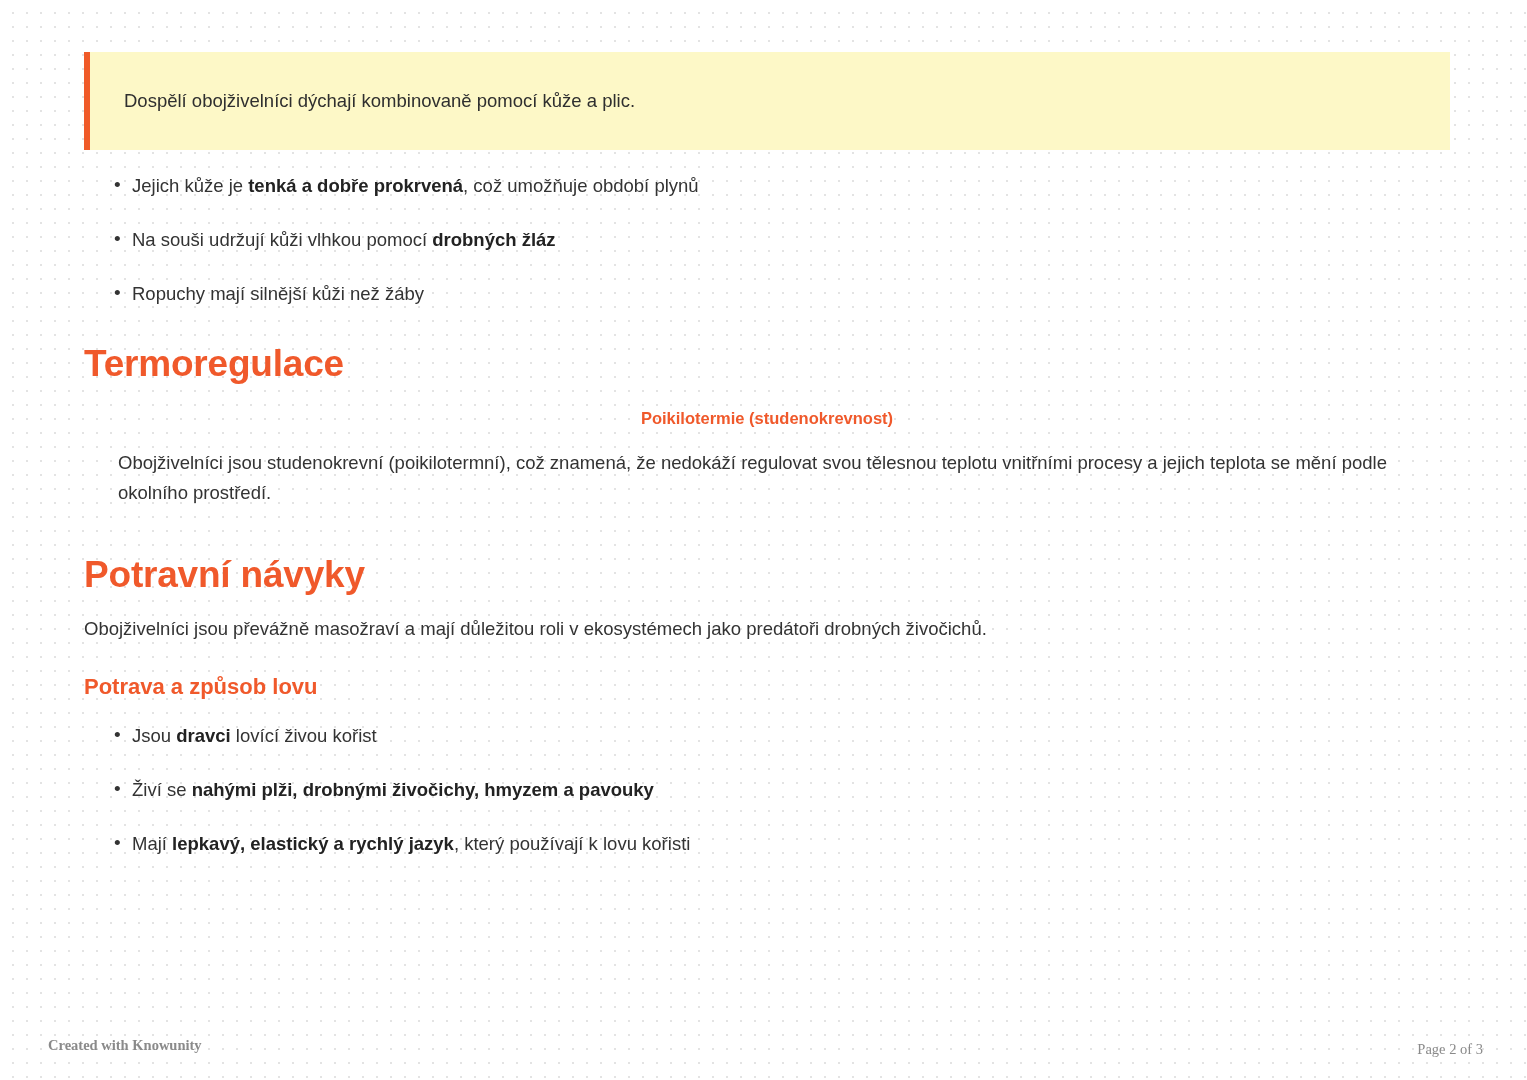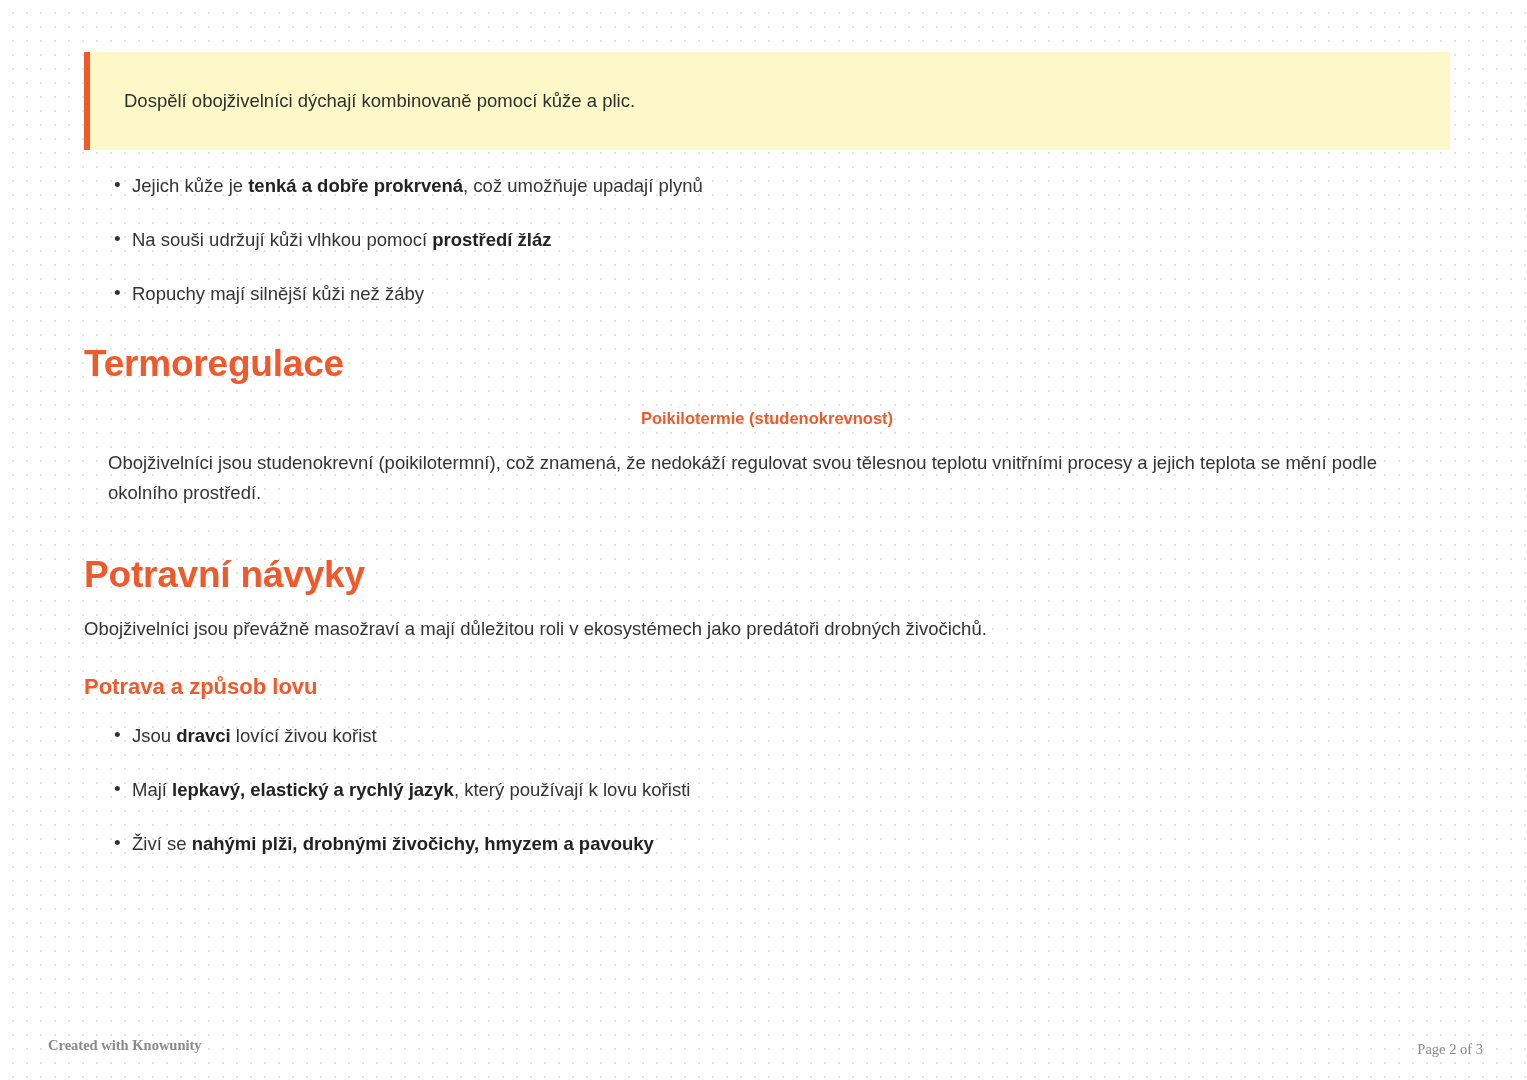--- a/index.html
+++ b/index.html
@@ -94,21 +94,21 @@
     text-align: center;
   }
 
   p.para {
     font-size: 18.5px;
     line-height: 1.62;
     color: #333333;
     margin: 18px 0 0 0;
   }
   p.indented {
-    margin-left: 24px;
+    margin-left: 34px;
     margin-top: 20px;
     max-width: 1320px;
   }
   p.para b { font-weight: bold; color: #222; }
 
   
   .footer {
     position: absolute;
     left: 0;
     right: 0;
@@ -139,24 +139,24 @@
 <div class="page"></div>
 
 <div class="content">
 
   <div class="callout">
     <div class="callout-text">Dospělí obojživelníci dýchají kombinovaně pomocí kůže a plic.</div>
   </div>
 
   <ul class="bullets">
     <li>
-      <span>Jejich kůže je </span><b>tenká a dobře prokrvená</b><span>, což umožňuje upadají plynů</span>
+      <span>Jejich kůže je </span><b>tenká a dobře prokrvená</b><span>, což umožňuje období plynů</span>
     </li>
     <li>
-      <span>Na souši udržují kůži vlhkou pomocí </span><b>prostředí žláz</b><span></span>
+      <span>Na souši udržují kůži vlhkou pomocí </span><b>drobných žláz</b><span></span>
     </li>
     <li>
       <span>Ropuchy mají silnější kůži než žáby</span><b></b><span></span>
     </li>
   </ul>
 
   <h1 class="section">Termoregulace</h1>
 
   <h3 class="minor">Poikilotermie (studenokrevnost)</h3>
 
@@ -167,24 +167,24 @@
 
   <p class="para">Obojživelníci jsou převážně masožraví a mají důležitou roli v ekosystémech jako predátoři drobných živočichů.</p>
 
   <h2 class="sub">Potrava a způsob lovu</h2>
 
   <ul class="bullets">
     <li>
       <span>Jsou </span><b>dravci</b><span> lovící živou kořist</span>
     </li>
     <li>
-      <span>Mají </span><b>lepkavý, elastický a rychlý jazyk</b><span>, který používají k lovu kořisti</span>
+      <span>Živí se </span><b>nahými plži, drobnými živočichy, hmyzem a pavouky</b><span></span>
     </li>
     <li>
-      <span>Živí se </span><b>nahými plži, drobnými živočichy, hmyzem a pavouky</b><span></span>
+      <span>Mají </span><b>lepkavý, elastický a rychlý jazyk</b><span>, který používají k lovu kořisti</span>
     </li>
   </ul>
 
 </div>
 
 <div class="footer">
   <div class="footer-left">Created with Knowunity</div>
   <div class="footer-right">Page 2 of 3</div>
 </div>
 

